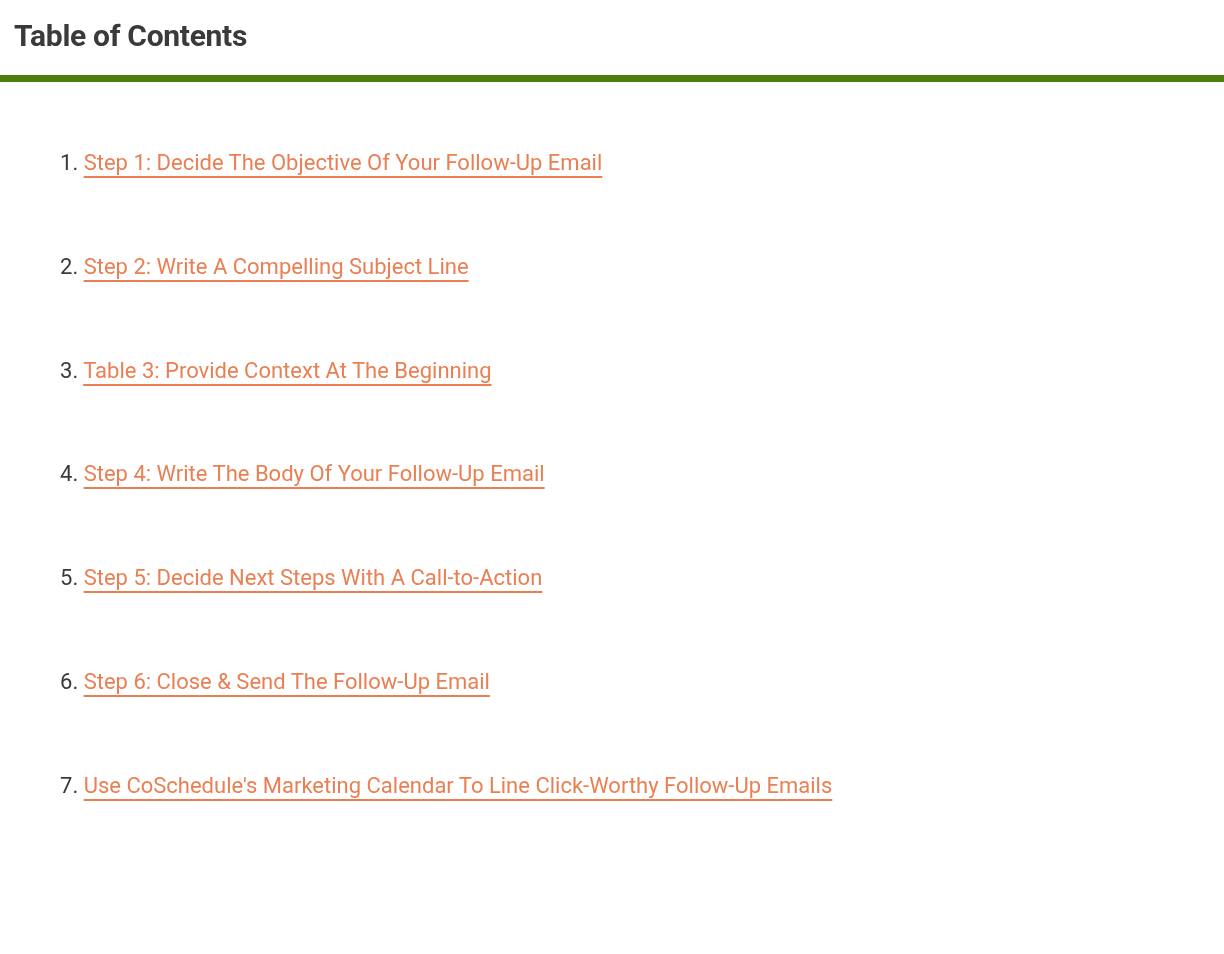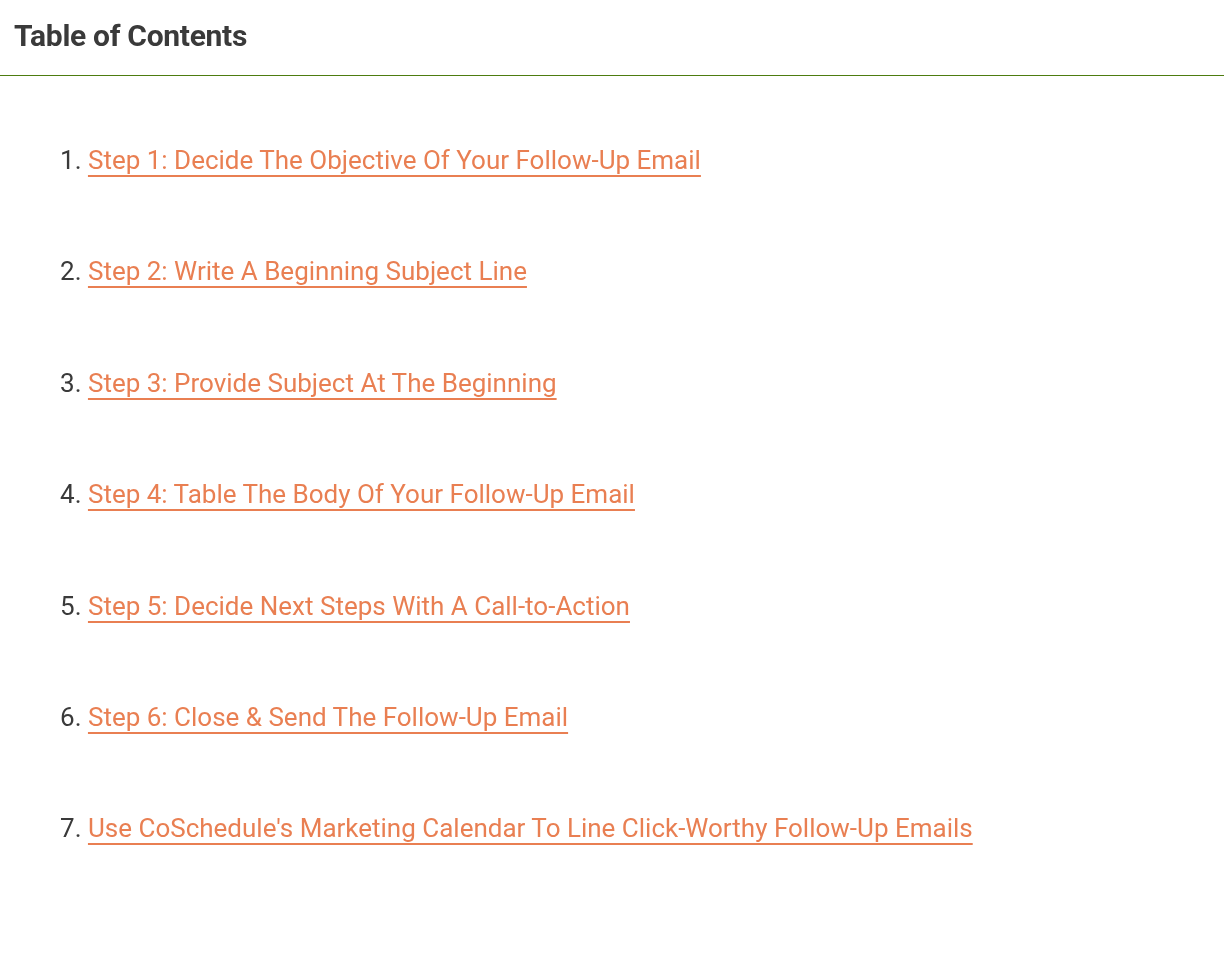--- a/index.html
+++ b/index.html
@@ -8,39 +8,39 @@
       box-sizing: border-box;
     }
     body {
       font-family: -apple-system, BlinkMacSystemFont, "Segoe UI", Roboto, "Helvetica Neue", Arial, sans-serif;
       background: #ffffff;
       width: 1224px;
       height: 954px;
     }
     .header {
       padding: 18px 14px 22px 14px;
-      border-bottom: 1px solid #4d7c0f;
+      border-bottom: 7px solid #4d7c0f;
     }
     .header h2 {
       font-size: 30px;
       font-weight: 700;
       color: #3a3a3a;
       letter-spacing: -0.3px;
     }
     .toc-container {
       padding: 60px 60px 0 60px;
     }
     .toc-list {
       list-style: none;
       counter-reset: toc-counter;
     }
     .toc-item {
       counter-increment: toc-counter;
       margin-bottom: 62px;
-      font-size: 26px;
+      font-size: 22px;
       line-height: 1.9;
       padding-left: 40px;
       text-indent: -40px;
     }
     .toc-item::before {
       content: counter(toc-counter) ". ";
       color: #3a3a3a;
       font-weight: 400;
     }
     .toc-link {
@@ -57,27 +57,27 @@
 <div class="header">
   <h2>Table of Contents</h2>
 </div>
 
 <div class="toc-container">
   <ol class="toc-list">
     <li class="toc-item">
       <a href="#" class="toc-link">Step 1: Decide The Objective Of Your Follow-Up Email</a>
     </li>
     <li class="toc-item">
-      <a href="#" class="toc-link">Step 2: Write A Beginning Subject Line</a>
+      <a href="#" class="toc-link">Step 2: Write A Compelling Subject Line</a>
     </li>
     <li class="toc-item">
-      <a href="#" class="toc-link">Step 3: Provide Subject At The Beginning</a>
+      <a href="#" class="toc-link">Table 3: Provide Context At The Beginning</a>
     </li>
     <li class="toc-item">
-      <a href="#" class="toc-link">Step 4: Table The Body Of Your Follow-Up Email</a>
+      <a href="#" class="toc-link">Step 4: Write The Body Of Your Follow-Up Email</a>
     </li>
     <li class="toc-item">
       <a href="#" class="toc-link">Step 5: Decide Next Steps With A Call-to-Action</a>
     </li>
     <li class="toc-item">
       <a href="#" class="toc-link">Step 6: Close &amp; Send The Follow-Up Email</a>
     </li>
     <li class="toc-item">
       <a href="#" class="toc-link">Use CoSchedule's Marketing Calendar To Line Click-Worthy Follow-Up Emails</a>
     </li>

